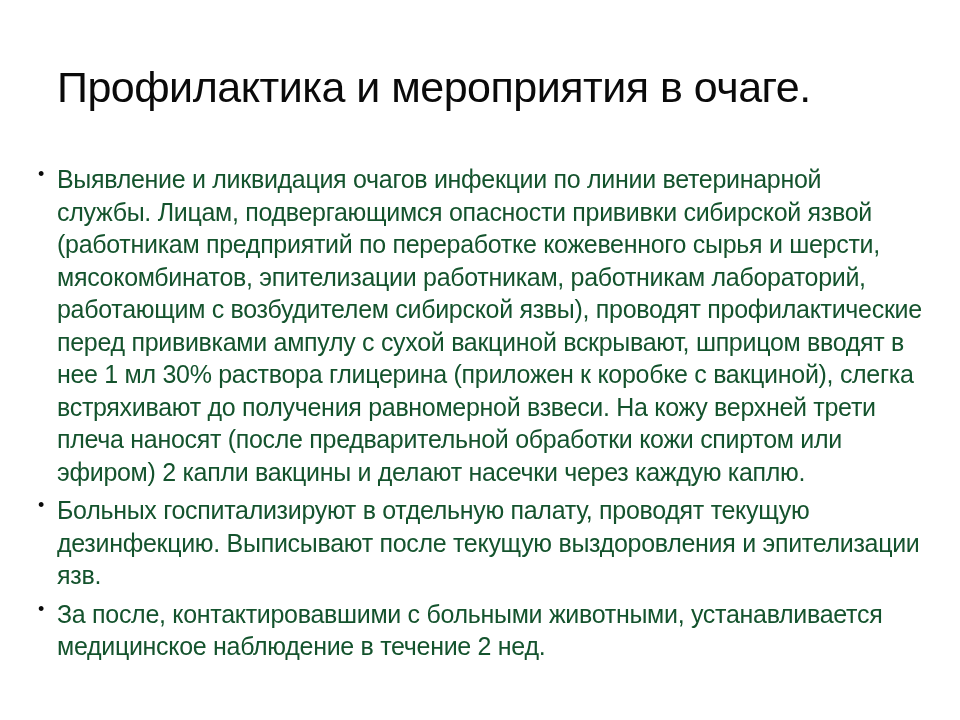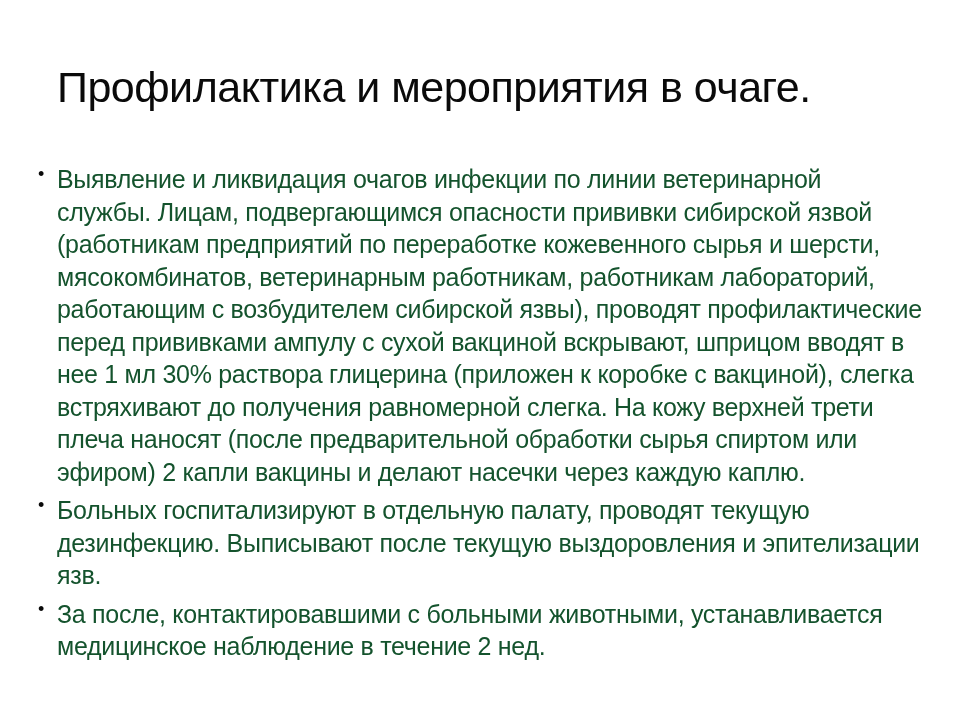--- a/index.html
+++ b/index.html
@@ -71,26 +71,26 @@
 
   <h1 class="slide-title">Профилактика и мероприятия в очаге.</h1>
 
   <ul class="bullet-list">
 
     <li class="bullet-item">
       <span class="bullet-marker">•</span>
       <div class="text-line">Выявление и ликвидация очагов инфекции по линии ветеринарной</div>
       <div class="text-line">службы. Лицам, подвергающимся опасности прививки сибирской язвой</div>
       <div class="text-line">(работникам предприятий по переработке кожевенного сырья и шерсти,</div>
-      <div class="text-line">мясокомбинатов, ветеринарным работникам, работникам лабораторий,</div>
+      <div class="text-line">мясокомбинатов, эпителизации работникам, работникам лабораторий,</div>
       <div class="text-line">работающим с возбудителем сибирской язвы), проводят профилактические</div>
       <div class="text-line">перед прививками ампулу с сухой вакциной вскрывают, шприцом вводят в</div>
       <div class="text-line">нее 1 мл 30% раствора глицерина (приложен к коробке с вакциной), слегка</div>
-      <div class="text-line">встряхивают до получения равномерной слегка. На кожу верхней трети</div>
-      <div class="text-line">плеча наносят (после предварительной обработки сырья спиртом или</div>
+      <div class="text-line">встряхивают до получения равномерной взвеси. На кожу верхней трети</div>
+      <div class="text-line">плеча наносят (после предварительной обработки кожи спиртом или</div>
       <div class="text-line">эфиром) 2 капли вакцины и делают насечки через каждую каплю.</div>
     </li>
 
     <li class="bullet-item">
       <span class="bullet-marker">•</span>
       <div class="text-line">Больных госпитализируют в отдельную палату, проводят текущую</div>
       <div class="text-line">дезинфекцию. Выписывают после текущую выздоровления и эпителизации</div>
       <div class="text-line">язв.</div>
     </li>
 

